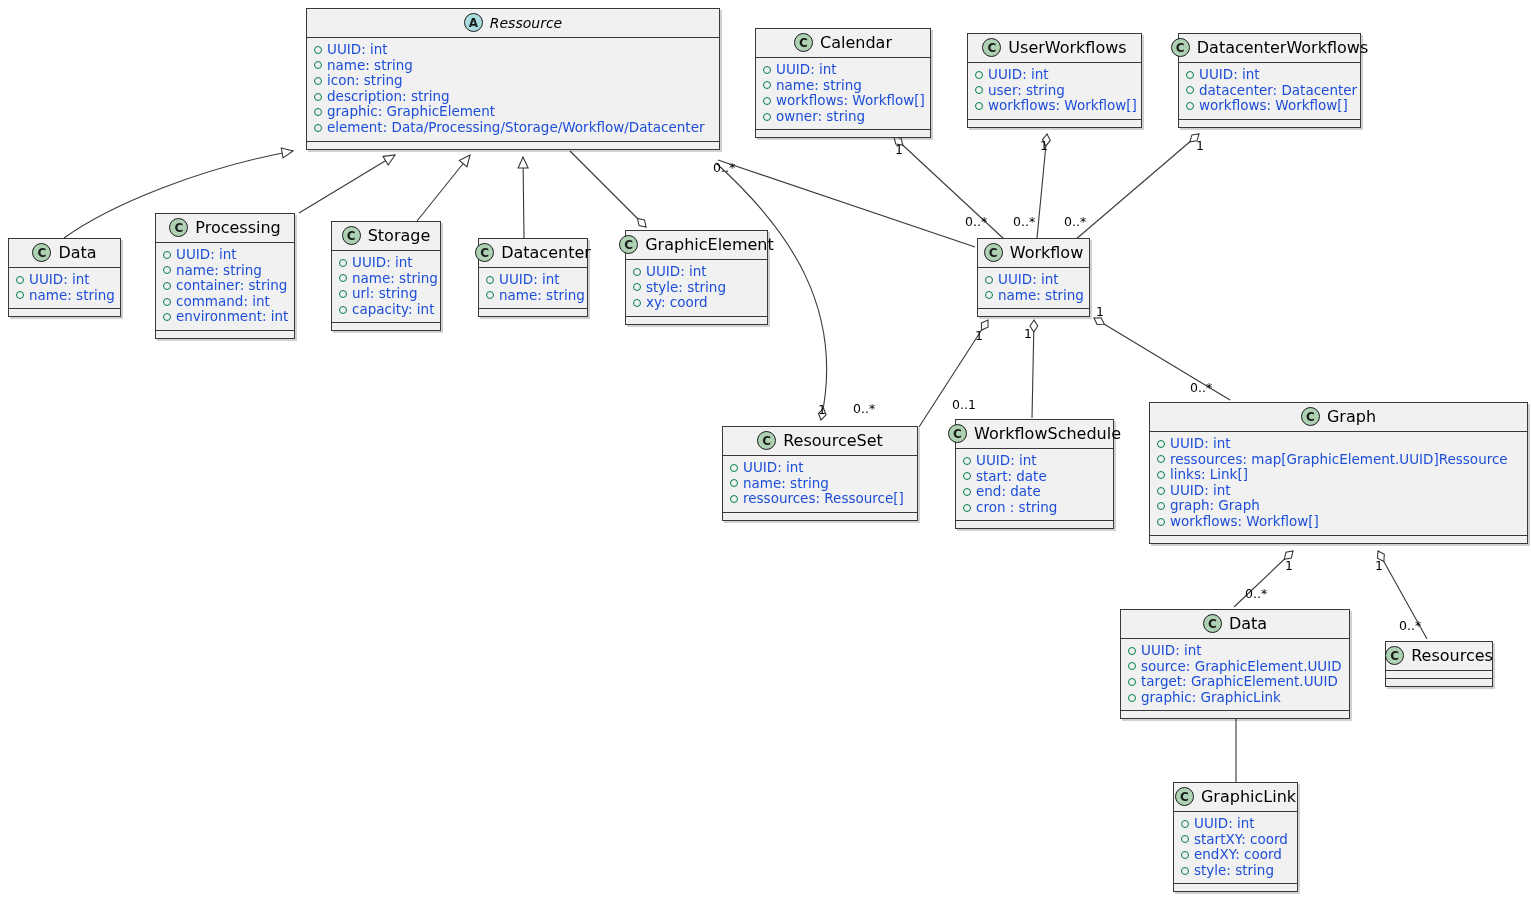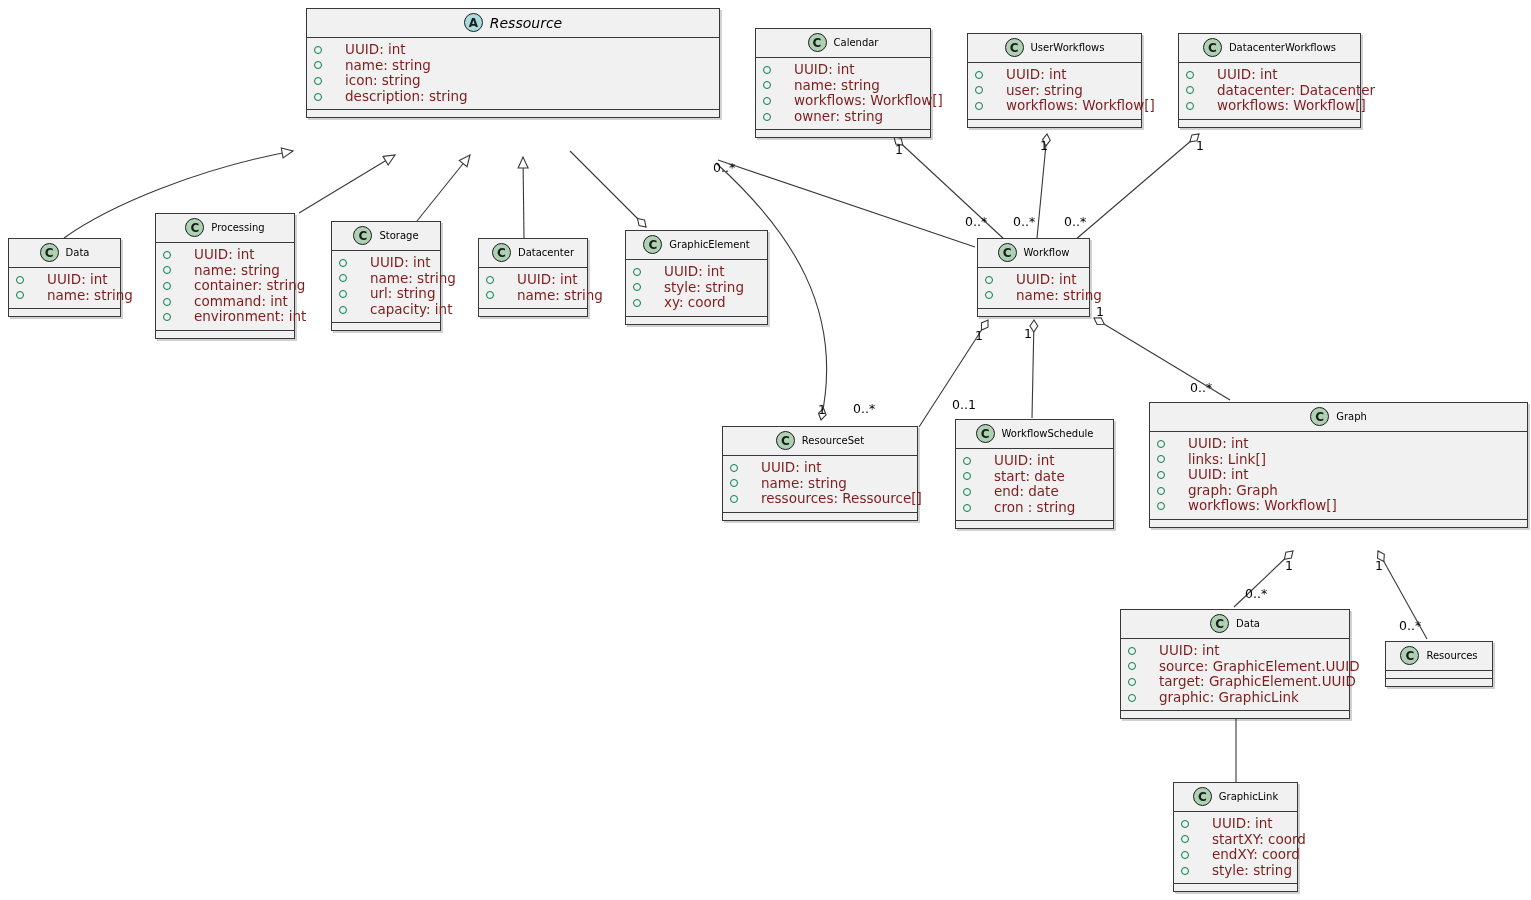--- a/index.html
+++ b/index.html
@@ -50,39 +50,39 @@
     font-size: 12px;
     font-weight: bold;
     color: #1B1B1B;
     flex: 0 0 auto;
     line-height: 1;
     font-family: "DejaVu Sans", sans-serif;
   }
   .badge.c { background: #ADD1B2; }
   .badge.a { background: #A9DCDF; }
   .cls-title {
-    font-size: 10px;
+    font-size: 16px;
     color: #000000;
     white-space: nowrap;
   }
   .cls-title.abstract { font-style: italic; font-size: 14px; }
   .cls-attrs {
     padding: 4px 6px 5px 7px;
     border-bottom: 1px solid #383838;
     background: #F1F1F1;
   }
   .cls-attrs.empty { height: 7px; padding: 0; }
   .attr {
     font-size: 13.5px;
-    color: #7f1d1d;
+    color: #1d4ed8;
     white-space: nowrap;
     line-height: 15.6px;
     display: flex;
     align-items: center;
-    gap: 23px;
+    gap: 5px;
   }
   .vis-dot {
     display: inline-block;
     width: 6px;
     height: 6px;
     border: 1.2px solid #038048;
     border-radius: 50%;
     background: transparent;
     flex: 0 0 auto;
   }
@@ -163,20 +163,28 @@
             <span>name: string</span>
           </div>
           <div class="attr">
             <span class="vis-dot"></span>
             <span>icon: string</span>
           </div>
           <div class="attr">
             <span class="vis-dot"></span>
             <span>description: string</span>
           </div>
+          <div class="attr">
+            <span class="vis-dot"></span>
+            <span>graphic: GraphicElement</span>
+          </div>
+          <div class="attr">
+            <span class="vis-dot"></span>
+            <span>element: Data/Processing/Storage/Workflow/Datacenter</span>
+          </div>
         </div>
         <div class="cls-methods"></div>
       </div>
       <div class="uml-class" style="left: 755px; top: 28px; width: 176px;">
         <div class="cls-header">
           <span class="badge c">C</span>
           <span class="cls-title">Calendar</span>
         </div>
         <div class="cls-attrs">
           <div class="attr">
@@ -414,20 +422,24 @@
       </div>
       <div class="uml-class" style="left: 1149px; top: 402px; width: 379px;">
         <div class="cls-header">
           <span class="badge c">C</span>
           <span class="cls-title">Graph</span>
         </div>
         <div class="cls-attrs">
           <div class="attr">
             <span class="vis-dot"></span>
             <span>UUID: int</span>
+          </div>
+          <div class="attr">
+            <span class="vis-dot"></span>
+            <span>ressources: map[GraphicElement.UUID]Ressource</span>
           </div>
           <div class="attr">
             <span class="vis-dot"></span>
             <span>links: Link[]</span>
           </div>
           <div class="attr">
             <span class="vis-dot"></span>
             <span>UUID: int</span>
           </div>
           <div class="attr">

